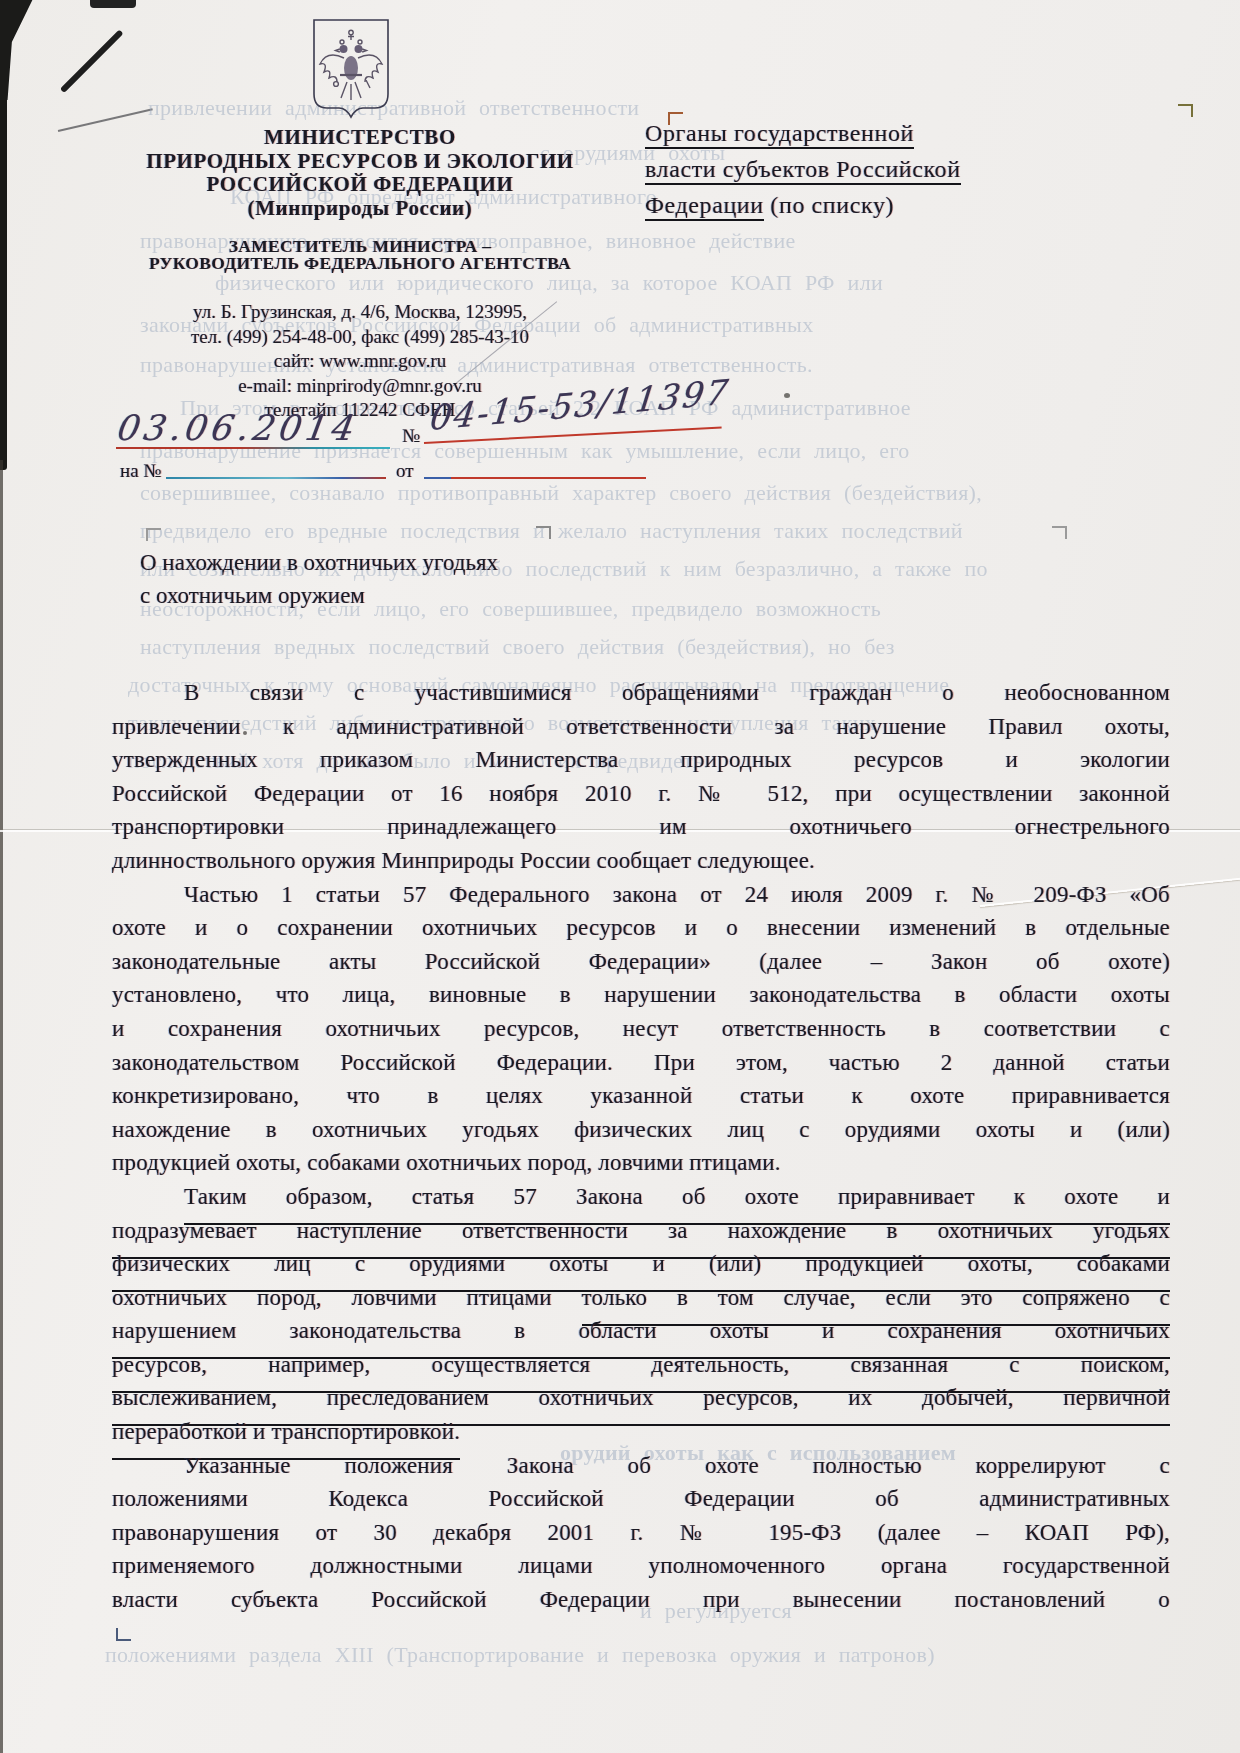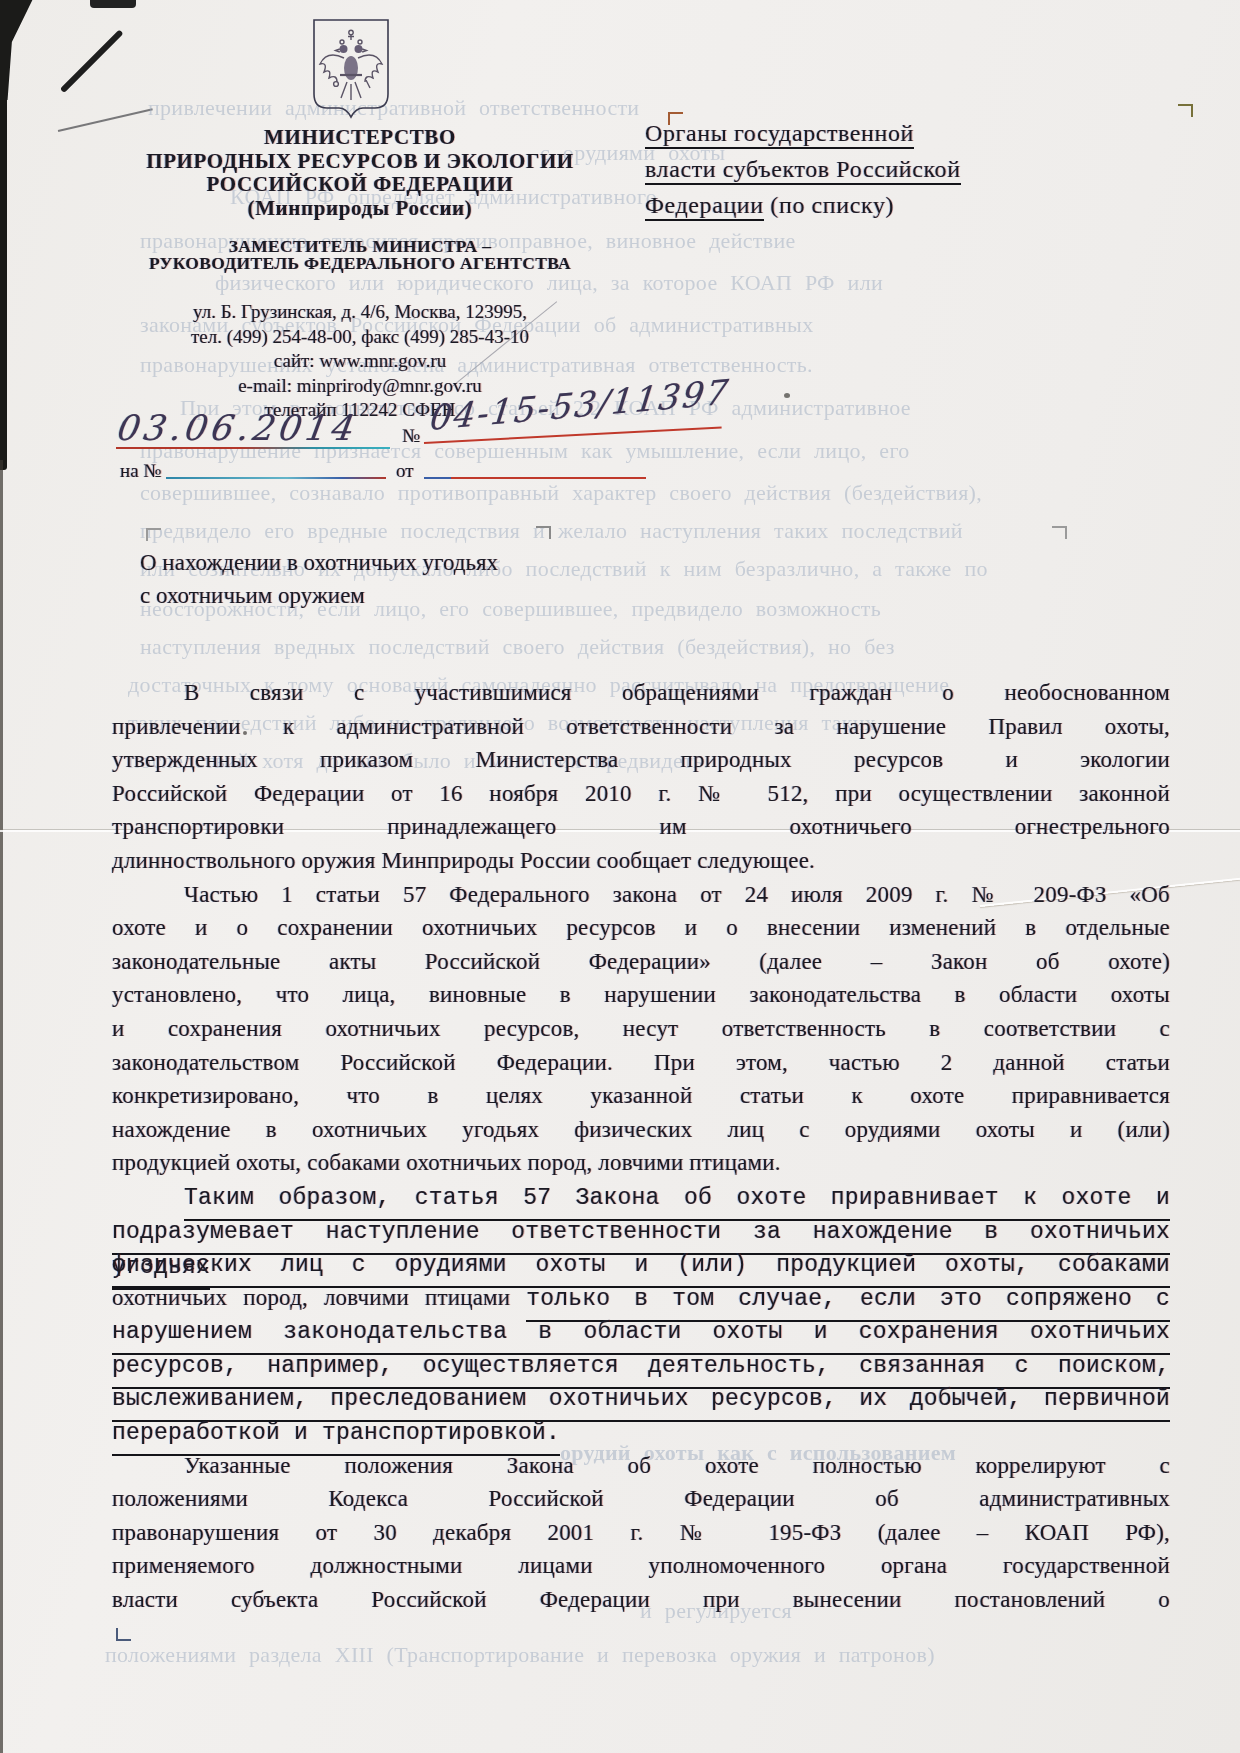--- a/index.html
+++ b/index.html
@@ -53,21 +53,21 @@
   #recipient{position:absolute;left:645px;top:115px;width:420px;font-size:24px;line-height:36px;letter-spacing:.6px;z-index:3;}
   #recipient .u{border-bottom:2.6px solid #15151a;padding-bottom:1px;}
   
   #subject{position:absolute;left:140px;top:546px;width:520px;font-size:23px;line-height:33px;z-index:3;}
   
   #body-text{position:absolute;left:112px;top:676px;width:1058px;font-size:23px;line-height:33.6px;
              letter-spacing:.2px;z-index:3;}
   #body-text .line{text-align:justify;text-align-last:justify;height:33.6px;white-space:nowrap0;}
   #body-text .line.endpar{text-align-last:left;}
   #body-text .line.indent{padding-left:72px;}
-  #body-text .u{border-bottom:2.6px solid #141419;padding-bottom:8px;font-family:Liberation Mono, monospace;}
+  #body-text .u{border-bottom:2.6px solid #141419;padding-bottom:14px;}
   
   .mark{position:absolute;width:13px;height:11px;z-index:3;}
   .mark.tl{border-left:2px solid;border-top:2px solid;}
   .mark.tr{border-right:2px solid;border-top:2px solid;}
   .mark.bl{border-left:2px solid;border-bottom:2px solid;}
 </style>
 </head>
 <body>
 
 <div id="page">

